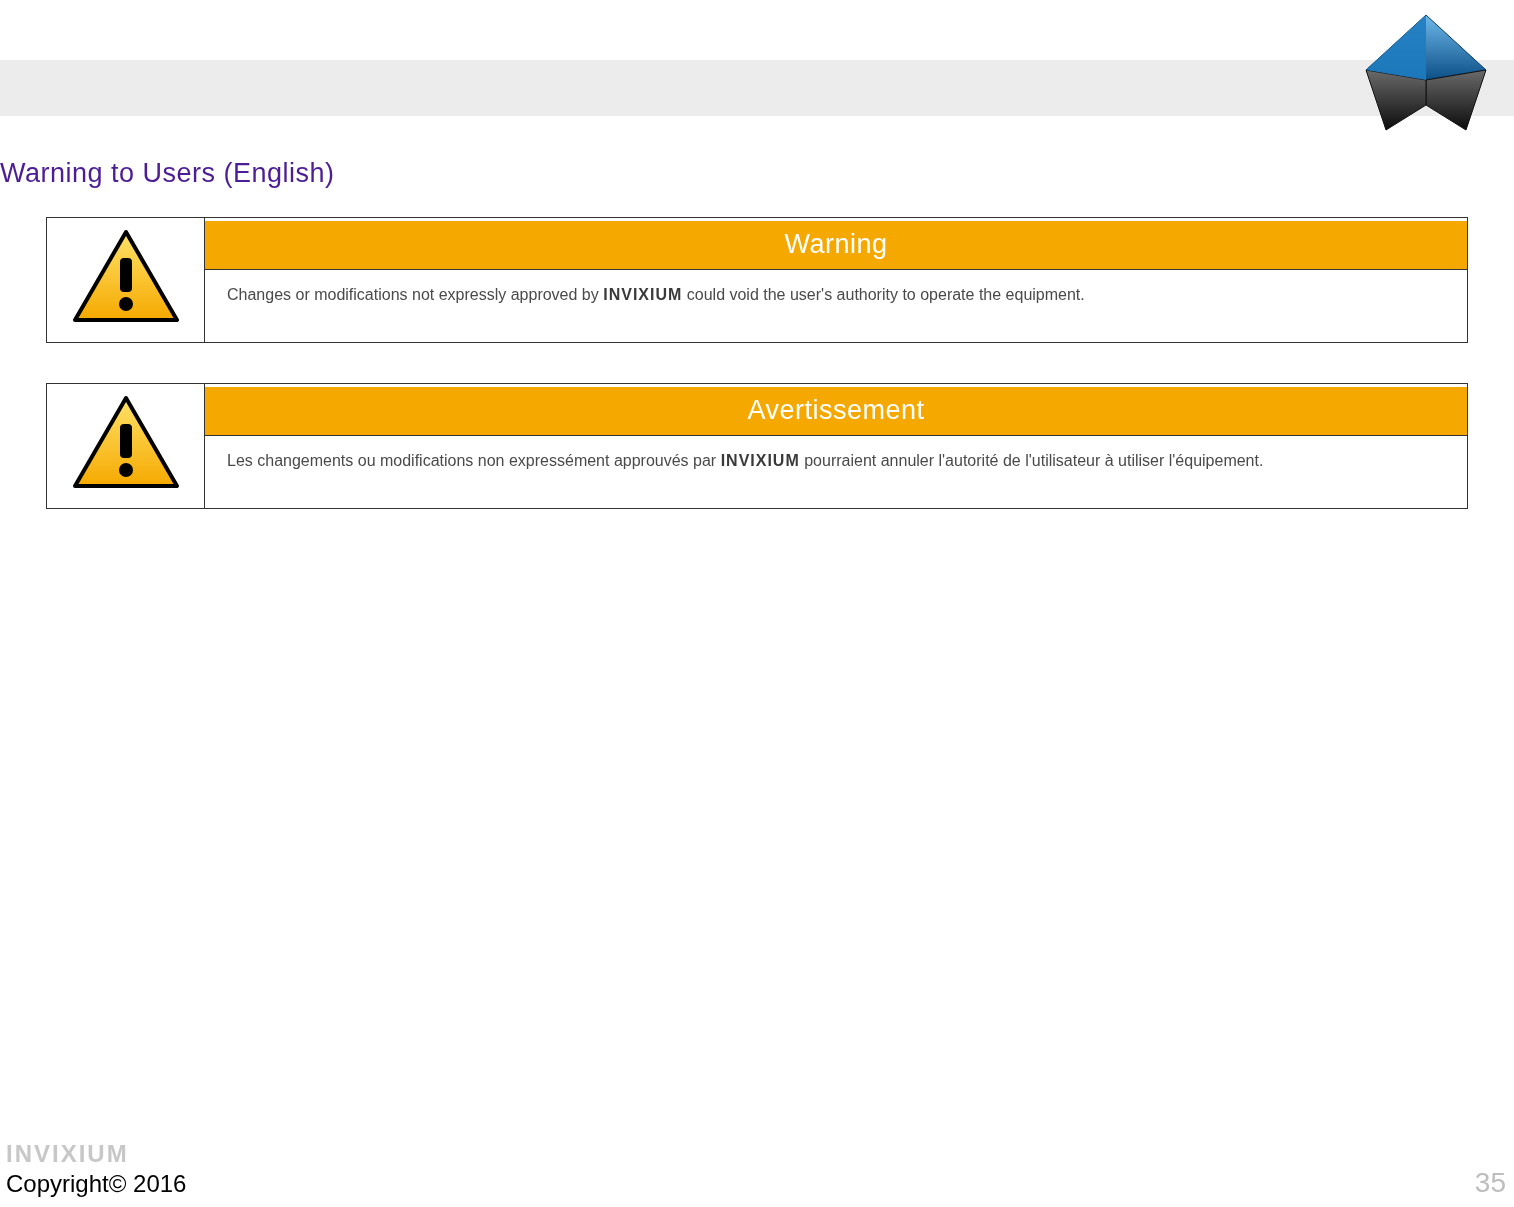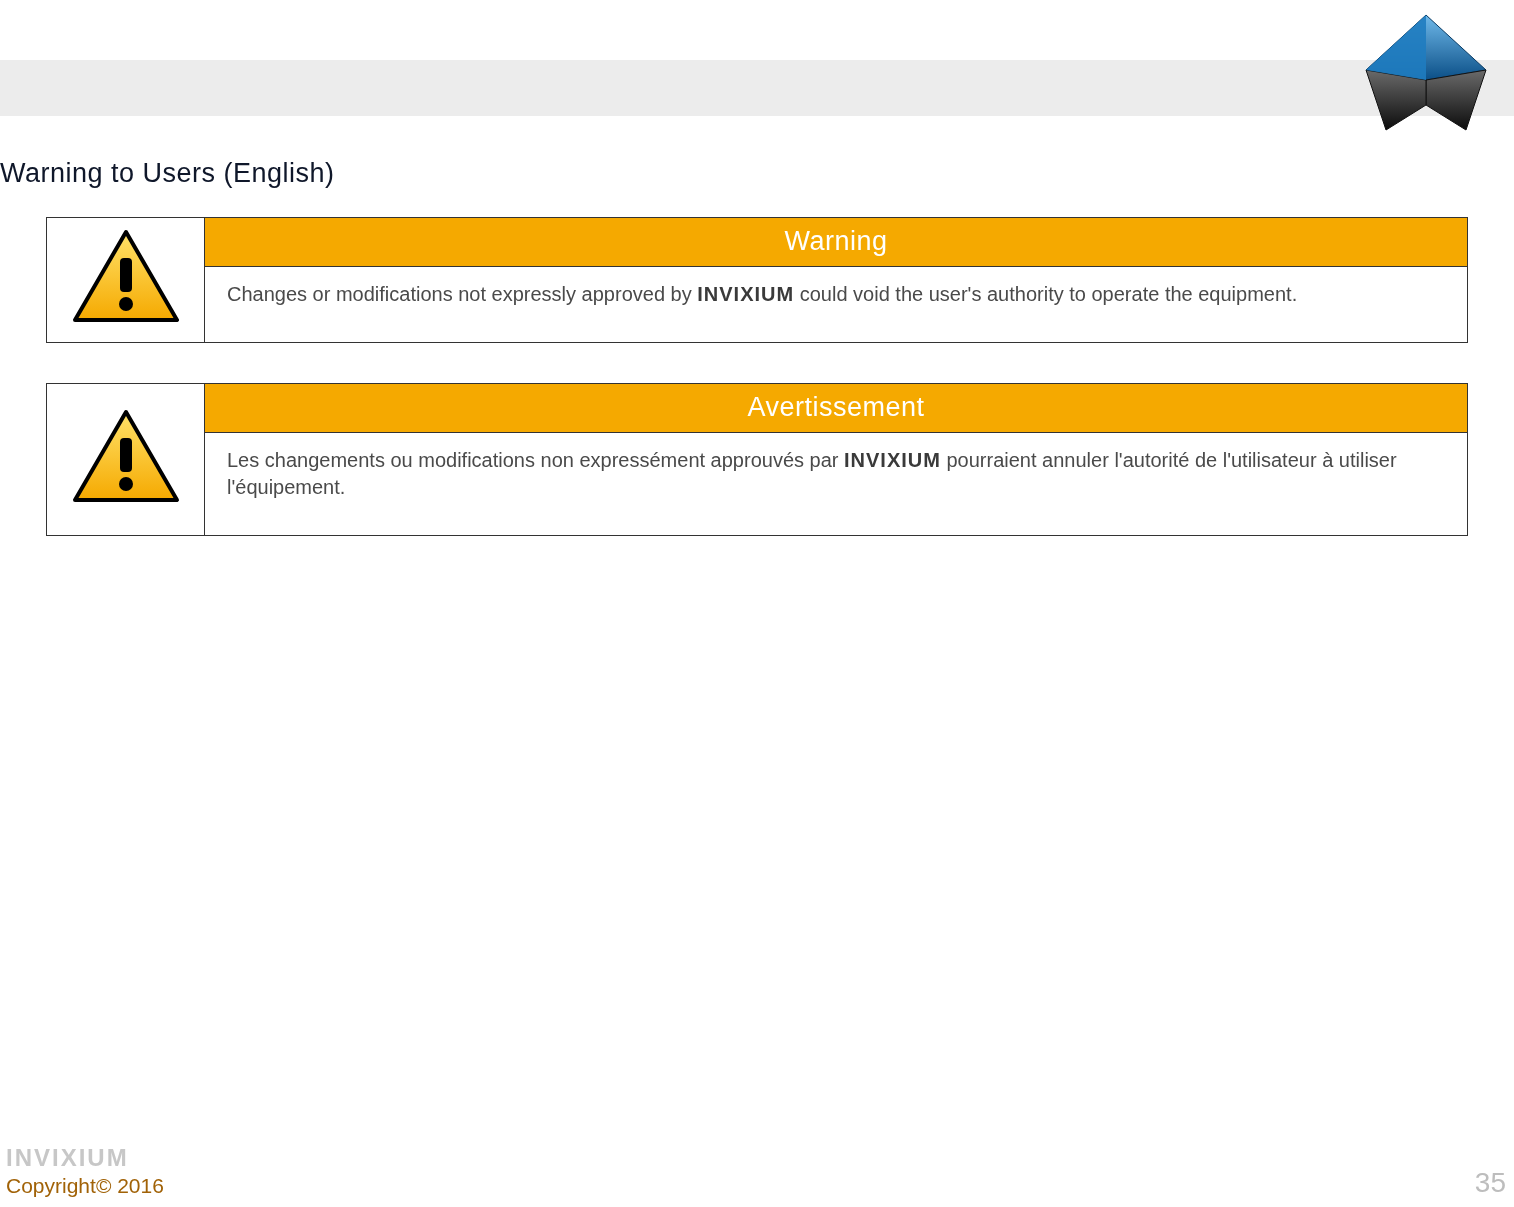--- a/index.html
+++ b/index.html
@@ -34,21 +34,21 @@
     position: absolute;
     top: 158px;
     left: 0;
     width: 100%;
     padding: 0;
   }
 
   .section-heading {
     font-size: 27px;
     font-weight: 400;
-    color: #0f172a;
+    color: #4c1d95;
     letter-spacing: 0.5px;
     margin-left: 0px;
     margin-bottom: 28px;
     font-family: "Trebuchet MS", "Lucida Sans", sans-serif;
   }
 
   .warn-table {
     border: 1px solid #333;
     border-collapse: collapse;
     margin: 0 46px 40px 46px;
@@ -66,21 +66,21 @@
     color: #ffffff;
     text-align: center;
     font-size: 27px;
     padding: 8px 0 9px 0;
     font-family: "Trebuchet MS", "Lucida Sans", sans-serif;
     font-weight: 400;
     letter-spacing: 0.5px;
     border-bottom: 1px solid #333;
   }
   .body-text {
-    font-size: 20px;
+    font-size: 16px;
     line-height: 1.35;
     color: #4a4a4a;
     padding: 14px 22px 34px 22px;
   }
   .brand-inline {
     font-family: "Trebuchet MS", "Lucida Sans", sans-serif;
     font-weight: 600;
     letter-spacing: 1px;
     color: #3a3a3a;
   }
@@ -98,22 +98,22 @@
   }
   .footer-left { line-height: 1.25; }
   .footer-brand {
     font-family: "Trebuchet MS", "Lucida Sans", sans-serif;
     font-size: 24px;
     letter-spacing: 2px;
     font-weight: 600;
     color: #c7c7c7;
   }
   .footer-copy {
-    font-size: 21px;
-    color: #a16207;
+    font-size: 24px;
+    color: #000000;
   }
   .page-num {
     font-size: 28px;
     color: #bdbdbd;
     text-align: right;
   }
 </style>
 </head>
 <body>
 

